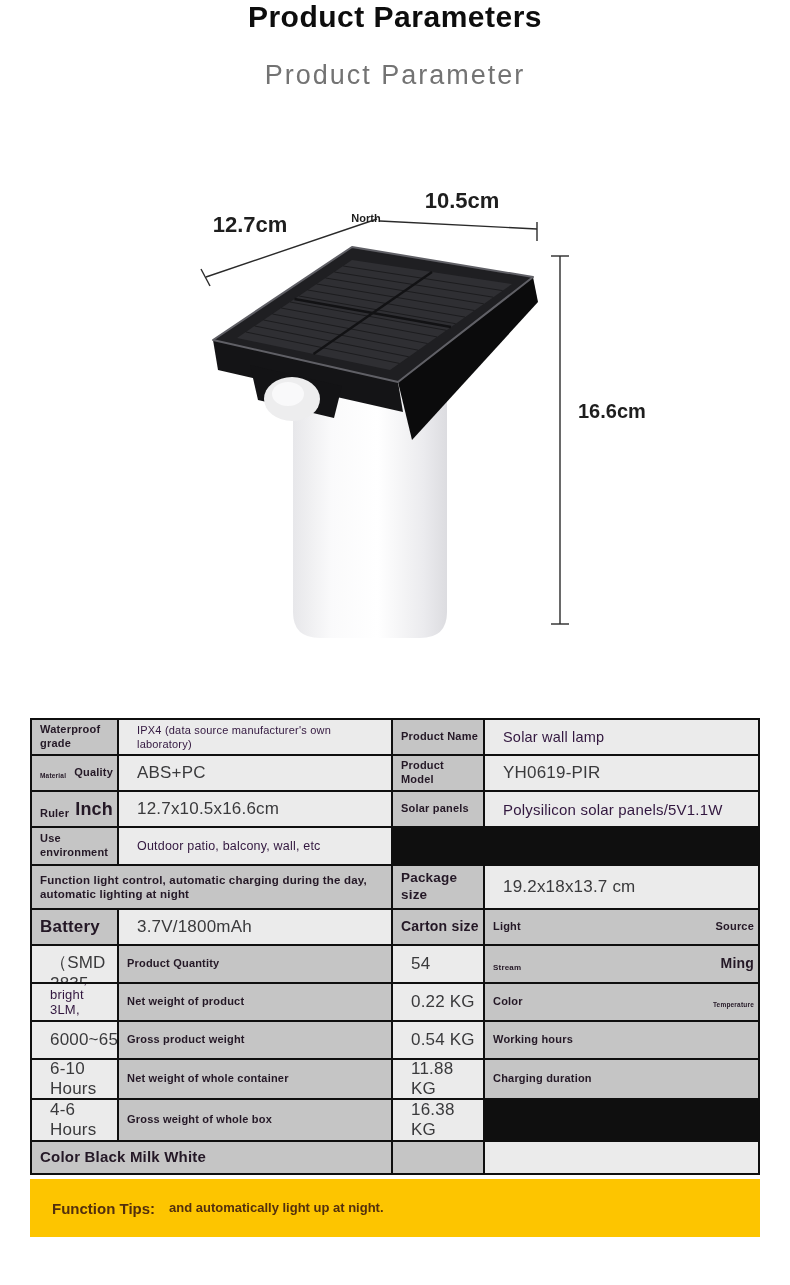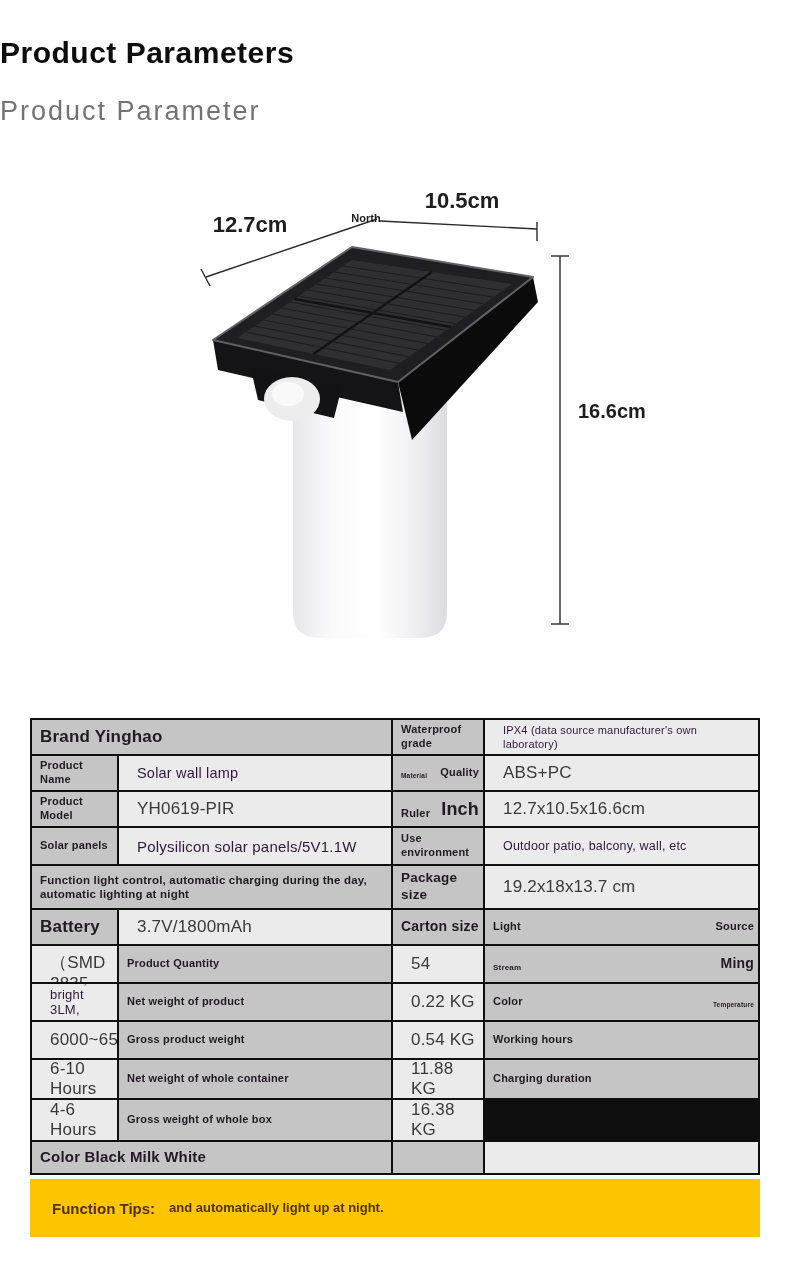--- a/index.html
+++ b/index.html
@@ -1,20 +1,20 @@
 <!DOCTYPE html>
 <html><head>
 <meta charset="utf-8">
 <style>
   * { margin:0; padding:0; box-sizing:border-box; }
   html,body { width:790px; height:1285px; background:#ffffff; overflow:hidden;
               font-family:"Liberation Sans","DejaVu Sans",sans-serif; }
 
   
-  .header { height:160px; padding-top:36px; }
+  .header { height:160px; text-align:center; }
   .title  { font-size:30px; font-weight:800; color:#0d0d0d; letter-spacing:.5px; }
   .subtitle { margin-top:26px; font-size:27px; font-weight:500; color:#737373; letter-spacing:2px; }
 
   
   .figure { width:790px; height:540px; position:relative; }
   .figure svg { display:block; }
   .dim-text { font-weight:700; fill:#1e1e1e; }
 
   
   .spec-table { width:730px; margin:18px 30px 0 30px;
@@ -109,23 +109,20 @@
     <g>
       <polygon points="250,205 342,226 334,258 258,240" fill="#131315"></polygon>
       <ellipse cx="292" cy="239" rx="28" ry="22" fill="#ededee"></ellipse>
       <ellipse cx="288" cy="234" rx="16" ry="12" fill="#f9f9fa"></ellipse>
     </g>
   </svg>
 </div>
 
 <div class="spec-table">
 
-  <div class="cell lblc span2">
-    <span class="lbl fs17">Brand Yinghao</span>
-  </div>
   <div class="cell lblc">
     <span class="lbl">Waterproof grade</span>
   </div>
   <div class="cell valc">
     <span class="val vpurple v11">IPX4 (data source manufacturer's own laboratory)</span>
   </div>
 
   <div class="cell lblc">
     <span class="lbl">Product Name</span>
   </div>

